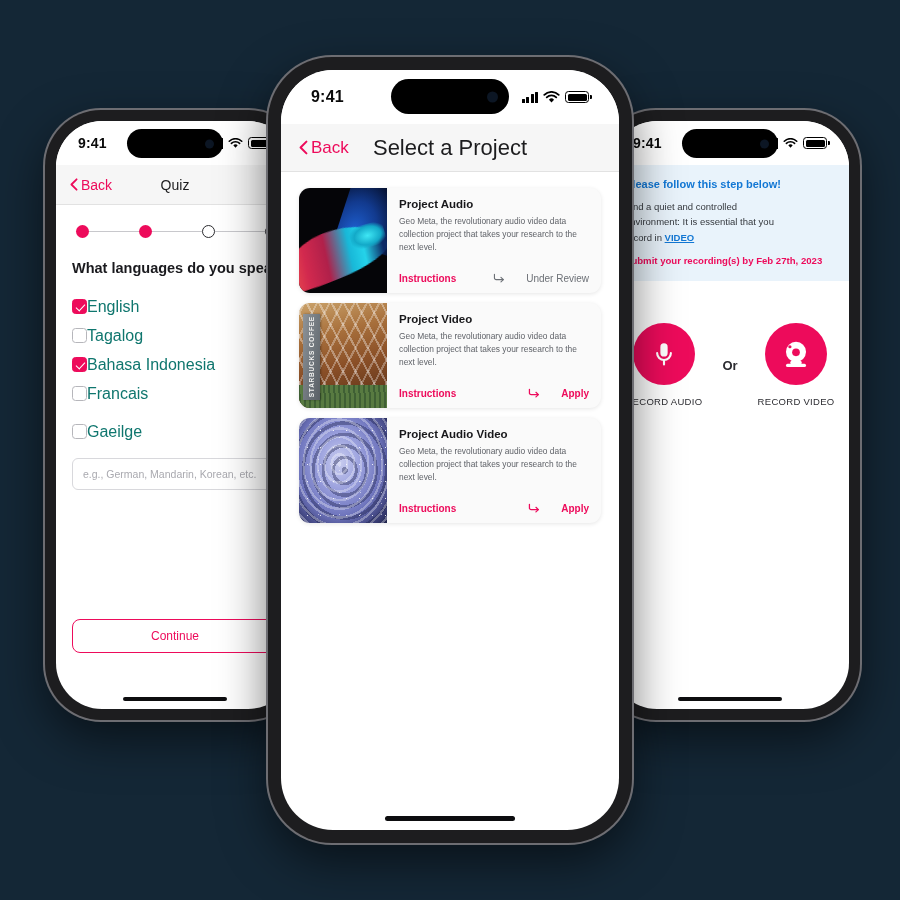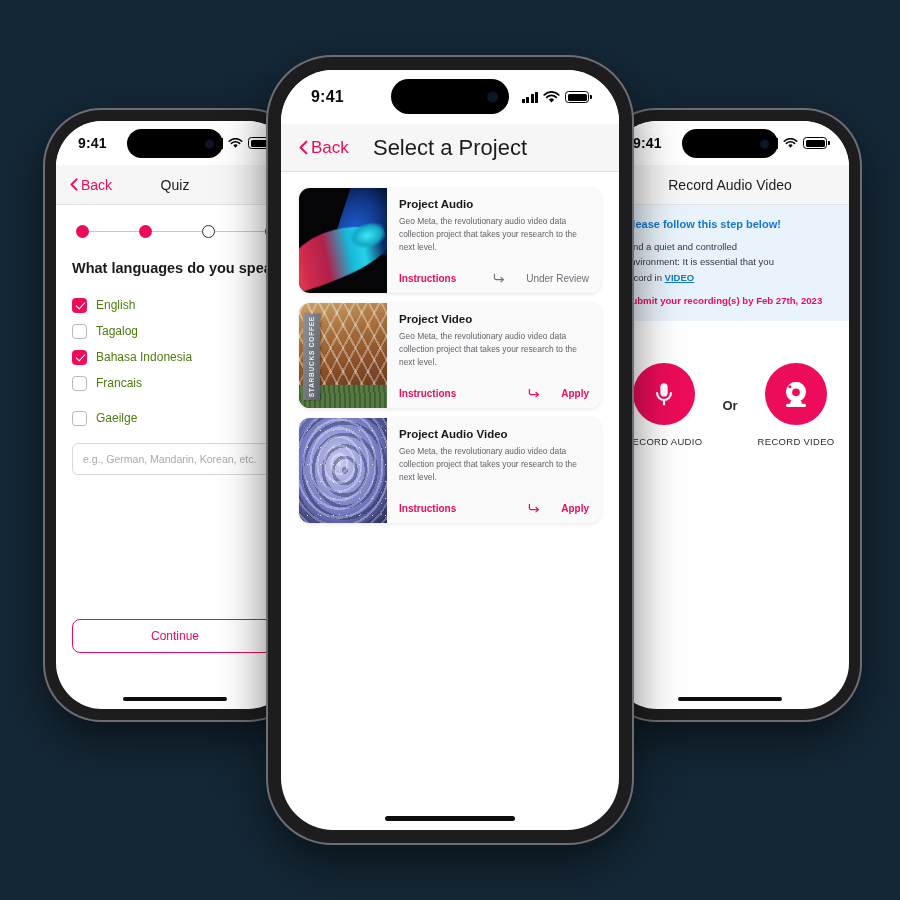--- a/index.html
+++ b/index.html
@@ -189,22 +189,22 @@
   .step-dot {
     width: 13px; height: 13px; border-radius: 50%;
     flex: 0 0 13px; background: #fff;
   }
   .step-dot.on  { background: #ED0B5B; }
   .step-dot.off { border: 1.4px solid #2b2b2f; }
   .step-line { height: 1.2px; background: #c8c8cc; flex: 1; }
   .quiz-q { font-size: 14.5px; font-weight: 700; color: #1a1a1e; margin-bottom: 16px; white-space: nowrap; }
   .opt-list { display: flex; flex-direction: column; }
   .opt {
-    display: flex; align-items: center; gap: 9px;
-    padding: 5.5px 0; font-size: 12px; color: #4d7c0f;
+    display: flex; align-items: center; 
+    padding: 5.5px 0; font-size: 16px; color: #0f766e;
     white-space: nowrap;
   }
   .opt.gap-above { margin-top: 9px; }
   .cbx {
     width: 15px; height: 15px; flex: 0 0 15px;
     border-radius: 3.5px; border: 1.5px solid #b6b6bb;
     background: #fff; position: relative;
   }
   .cbx.checked { background: #ED0B5B; border-color: #ED0B5B; }
   .cbx.checked::after {
@@ -356,23 +356,20 @@
             <path d="M8 10.6 5.6 8a3.4 3.4 0 0 1 4.8 0Z" fill="#000"></path>
             <path d="M3.5 5.9a6.4 6.4 0 0 1 9 0" stroke="#000" stroke-width="1.7" fill="none" stroke-linecap="round"></path>
             <path d="M1.2 3.5a9.7 9.7 0 0 1 13.6 0" stroke="#000" stroke-width="1.7" fill="none" stroke-linecap="round"></path>
           </svg>
         <span class="ic-batt">
             <b></b>
           </span>
       </div>
     </div>
 
-    <div class="navbar">
-      <div class="nav-title">Record Audio Video</div>
-    </div>
 
     <div class="info-banner">
       <div class="ib-head">Please follow this step below!</div>
       <div class="ib-text">
         <span>Find a quiet and controlled</span><br>
         <span>environment: It is essential that you</span><br>
         <span>record in </span><span class="ib-more">VIDEO</span>
       </div>
       <div class="ib-deadline">Submit your recording(s) by Feb 27th, 2023</div>
     </div>

